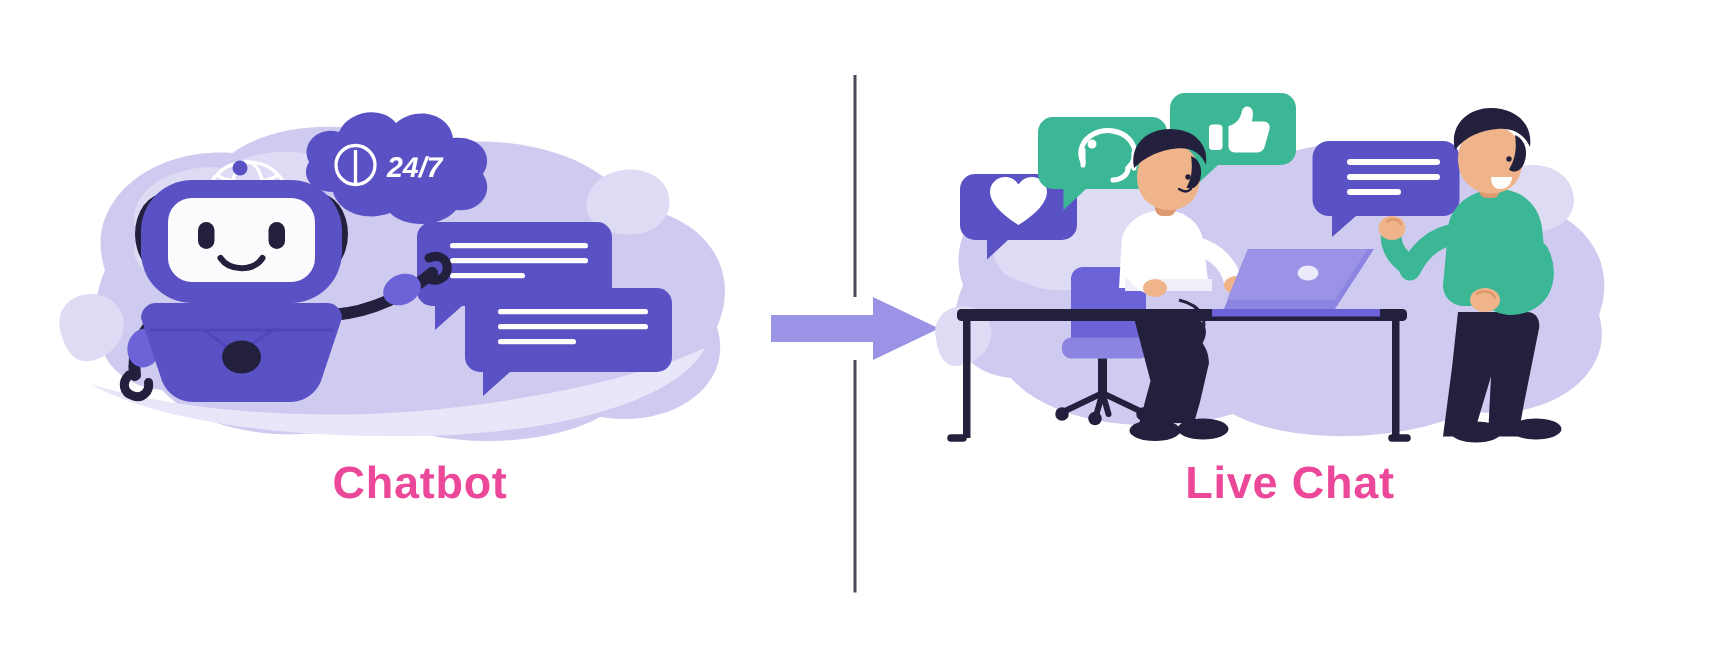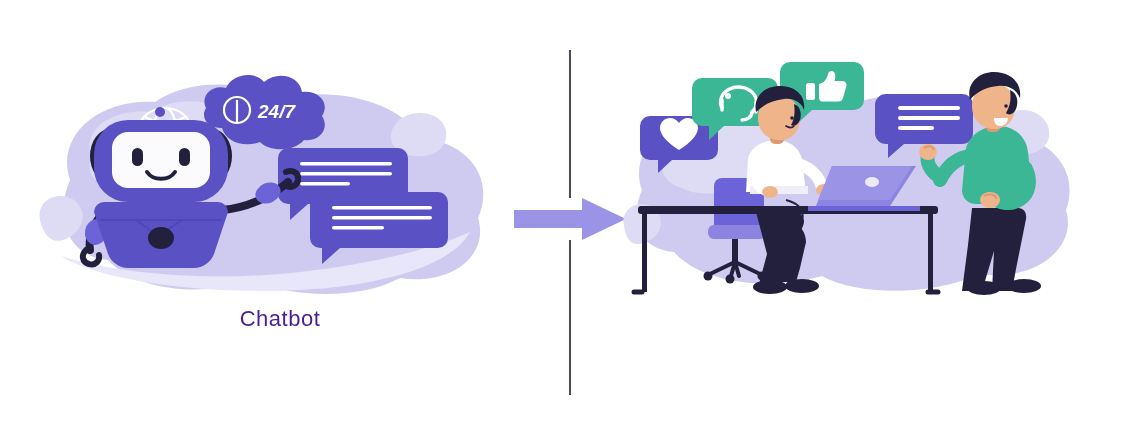--- a/index.html
+++ b/index.html
@@ -34,24 +34,24 @@
     width: 100%;
     height: 240px;
   }
 
   .panel-label {
     position: absolute;
     top: 306px;
     left: 0;
     width: 100%;
     text-align: center;
-    font-size: 22px;
-    font-weight: normal;
+    font-size: 30px;
+    font-weight: bold;
     letter-spacing: 0.5px;
-    color: #4c1d95;
+    color: #ec4899;
     font-family: "Liberation Sans", sans-serif;
   }
 
   
   #divider-top, #divider-bottom {
     position: absolute;
     left: 569px;
     width: 2px;
     background: #4b4a5a;
   }
@@ -309,15 +309,16 @@
         <path d="M392,46 c0,-14 10,-22 22,-22 c13,0 21,9 21,23
                  c0,14 -9,22 -21,22 c-12,0 -22,-9 -22,-23 Z" fill="#f0b48a"></path>
         <path d="M390,40 c-4,-16 8,-28 24,-28 c17,0 28,11 26,26
                  c-4,-9 -12,-13 -22,-12 c-11,1 -21,5 -28,14 Z" fill="#22203c"></path>
         <path d="M430,30 c7,3 9,11 6,19 c-2,5 -7,7 -10,4 c5,-8 5,-16 4,-23 Z" fill="#22203c"></path>
         <circle cx="426" cy="46" r="1.8" fill="#22203c"></circle>
         <path d="M414,58 h14 c0,5 -4,8 -8,8 c-4,0 -6,-3 -6,-8 Z" fill="#ffffff"></path>
       </g>
     </svg>
 
+    <div class="panel-label">Live Chat</div>
   </div>
 
 </div>
 
 </body></html>

